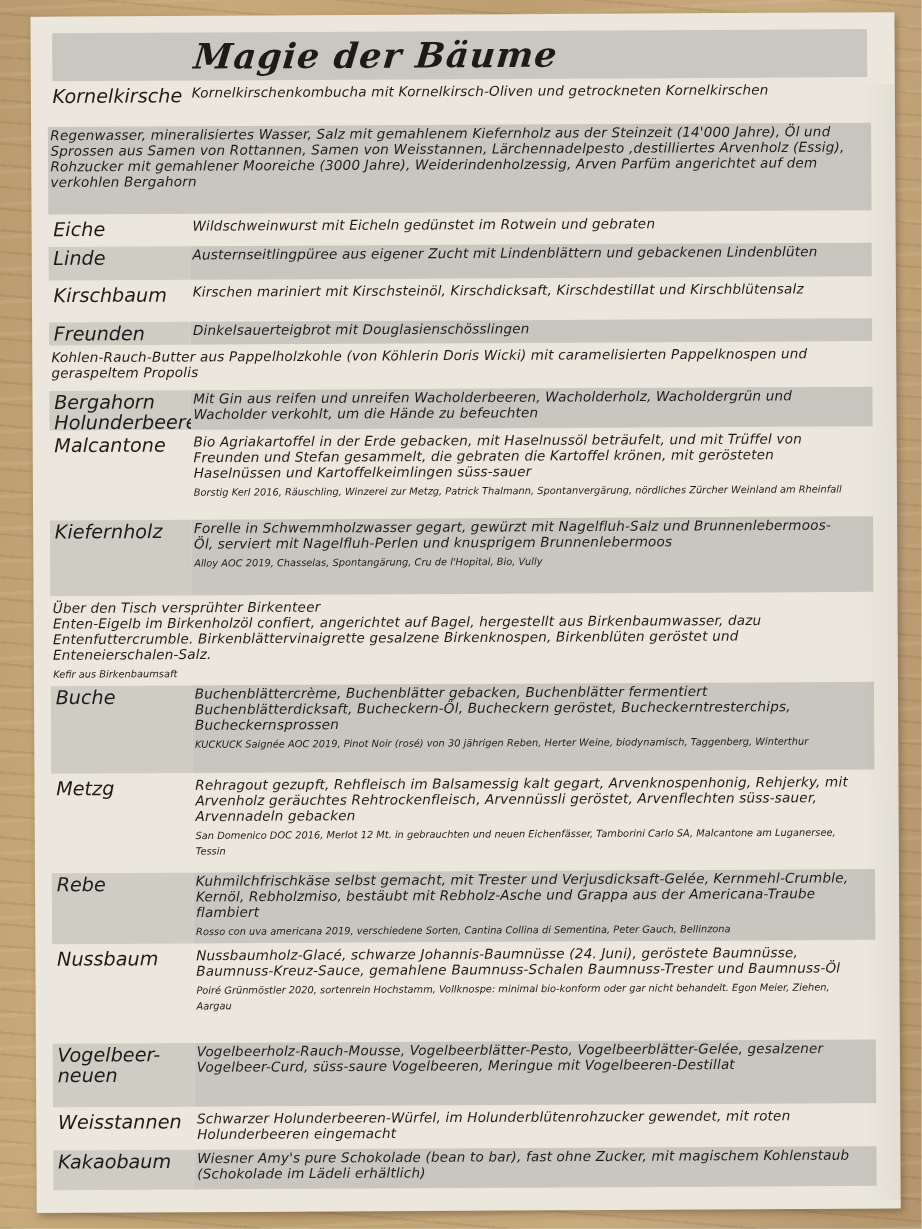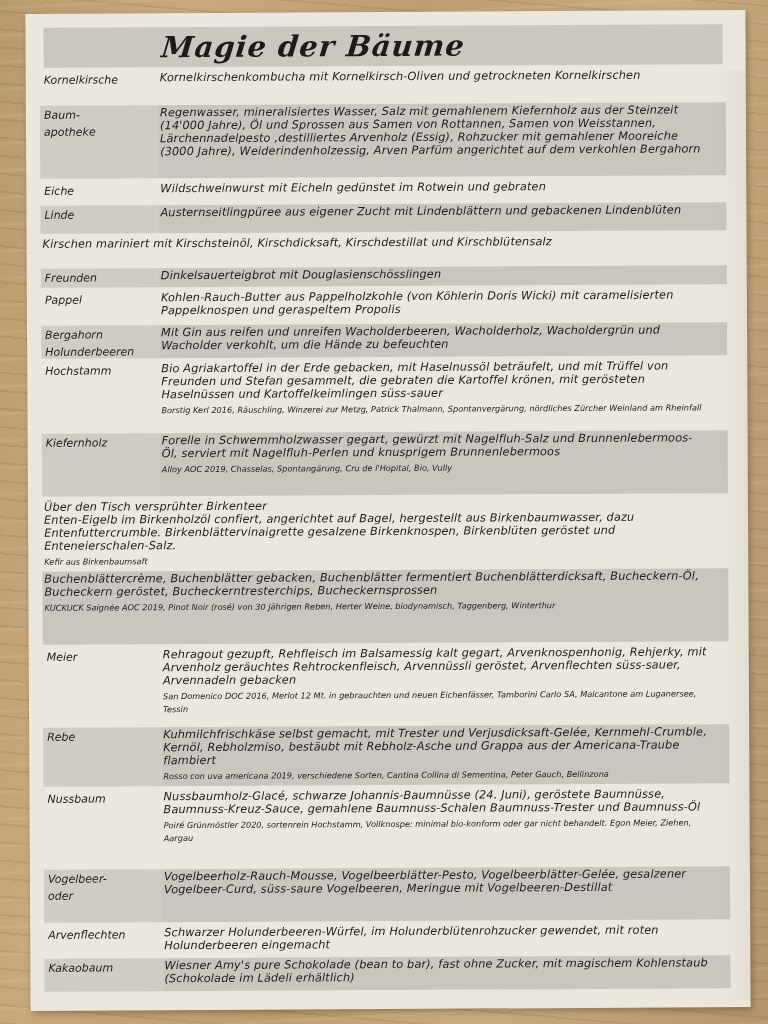--- a/index.html
+++ b/index.html
@@ -78,21 +78,21 @@
       background: #c8c6bf;
     }
     .row.band .name-cell {
       background: #cfccc4;
     }
     .name-cell {
       width: 118px;
       flex: none;
       font-family: "DejaVu Sans", sans-serif;
       font-style: italic;
-      font-size: 11px;
+      font-size: 16px;
       line-height: 17px;
       color: #1f1b1b;
       padding-left: 4px;
       padding-top: 1px;
       box-sizing: border-box;
       align-self: stretch;
     }
     .name-cell .line2 {
       display: block;
     }
@@ -130,93 +130,93 @@
   </div>
 
   <div class="menu">
 
     <div class="row" style="height:35px">
       <div class="name-cell"><span>Kornelkirsche</span></div>
       <div class="desc-cell"><span>Kornelkirschenkombucha mit Kornelkirsch-Oliven und getrockneten Kornelkirschen</span></div>
     </div>
 
     <div class="row band" style="height:76px">
-      <div class="name-cell"><span>Baum-</span><span class="line2">apotheke</span></div>
       <div class="desc-cell"><span>Regenwasser, mineralisiertes Wasser, Salz mit gemahlenem Kiefernholz aus der Steinzeit (14'000 Jahre), Öl und Sprossen aus Samen von Rottannen, Samen von Weisstannen, Lärchennadelpesto ,destilliertes Arvenholz (Essig), Rohzucker mit gemahlener Mooreiche (3000 Jahre), Weiderindenholzessig, Arven Parfüm angerichtet auf dem verkohlen Bergahorn</span></div>
     </div>
 
     <div class="row" style="height:24px">
       <div class="name-cell"><span>Eiche</span></div>
       <div class="desc-cell"><span>Wildschweinwurst mit Eicheln gedünstet im Rotwein und gebraten</span></div>
     </div>
 
     <div class="row band" style="height:31px">
       <div class="name-cell"><span>Linde</span></div>
       <div class="desc-cell"><span>Austernseitlingpüree aus eigener Zucht mit Lindenblättern und gebackenen Lindenblüten</span></div>
     </div>
 
     <div class="row" style="height:32px">
+      <div class="name-cell"><span>Kirschbaum</span></div>
       <div class="desc-cell"><span>Kirschen mariniert mit Kirschsteinöl, Kirschdicksaft, Kirschdestillat und Kirschblütensalz</span></div>
     </div>
 
     <div class="row band" style="height:22px">
       <div class="name-cell"><span>Freunden</span></div>
       <div class="desc-cell"><span>Dinkelsauerteigbrot mit Douglasienschösslingen</span></div>
     </div>
 
     <div class="row" style="height:35px">
-      <div class="name-cell"><span>Pappel</span></div>
       <div class="desc-cell"><span>Kohlen-Rauch-Butter aus Pappelholzkohle (von Köhlerin Doris Wicki) mit caramelisierten Pappelknospen und geraspeltem Propolis</span></div>
     </div>
 
     <div class="row band" style="height:36px">
       <div class="name-cell"><span>Bergahorn</span><span class="line2">Holunderbeeren</span></div>
       <div class="desc-cell"><span>Mit Gin aus reifen und unreifen Wacholderbeeren, Wacholderholz, Wacholdergrün und Wacholder verkohlt, um die Hände zu befeuchten</span></div>
     </div>
 
     <div class="row" style="height:72px">
-      <div class="name-cell"><span>Hochstamm</span></div>
+      <div class="name-cell"><span>Malcantone</span></div>
       <div class="desc-cell"><span>Bio Agriakartoffel in der Erde gebacken, mit Haselnussöl beträufelt, und mit Trüffel von Freunden und Stefan gesammelt, die gebraten die Kartoffel krönen, mit gerösteten Haselnüssen und Kartoffelkeimlingen süss-sauer</span><span class="wine">Borstig Kerl 2016, Räuschling, Winzerei zur Metzg, Patrick Thalmann, Spontanvergärung, nördliches Zürcher Weinland am Rheinfall</span></div>
     </div>
 
     <div class="row band" style="height:66px">
       <div class="name-cell"><span>Kiefernholz</span></div>
       <div class="desc-cell"><span>Forelle in Schwemmholzwasser gegart, gewürzt mit Nagelfluh-Salz und Brunnenlebermoos-Öl, serviert mit Nagelfluh-Perlen und knusprigem Brunnenlebermoos</span><span class="wine">Alloy AOC 2019, Chasselas, Spontangärung, Cru de l'Hopital, Bio, Vully</span></div>
     </div>
 
     <div class="row" style="height:72px">
       <div class="desc-cell"><span>Über den Tisch versprühter Birkenteer</span><span class="sub">Enten-Eigelb im Birkenholzöl confiert, angerichtet auf Bagel, hergestellt aus Birkenbaumwasser, dazu Entenfuttercrumble. Birkenblättervinaigrette gesalzene Birkenknospen, Birkenblüten geröstet und Enteneierschalen-Salz.</span><span class="wine">Kefir aus Birkenbaumsaft</span></div>
     </div>
 
     <div class="row band" style="height:76px">
+      <div class="name-cell"><span>Buche</span></div>
       <div class="desc-cell"><span>Buchenblättercrème, Buchenblätter gebacken, Buchenblätter fermentiert Buchenblätterdicksaft, Bucheckern-Öl, Bucheckern geröstet, Bucheckerntresterchips, Bucheckernsprossen</span><span class="wine">KUCKUCK Saignée AOC 2019, Pinot Noir (rosé) von 30 jährigen Reben, Herter Weine, biodynamisch, Taggenberg, Winterthur</span></div>
     </div>
 
     <div class="row" style="height:80px">
-      <div class="name-cell"><span>Meier</span></div>
+      <div class="name-cell"><span>Metzg</span></div>
       <div class="desc-cell"><span>Rehragout gezupft, Rehfleisch im Balsamessig kalt gegart, Arvenknospenhonig, Rehjerky, mit Arvenholz geräuchtes Rehtrockenfleisch, Arvennüssli geröstet, Arvenflechten süss-sauer, Arvennadeln gebacken</span><span class="wine">San Domenico DOC 2016, Merlot 12 Mt. in gebrauchten und neuen Eichenfässer, Tamborini Carlo SA, Malcantone am Luganersee, Tessin</span></div>
     </div>
 
     <div class="row band" style="height:62px">
       <div class="name-cell"><span>Rebe</span></div>
       <div class="desc-cell"><span>Kuhmilchfrischkäse selbst gemacht, mit Trester und Verjusdicksaft-Gelée, Kernmehl-Crumble, Kernöl, Rebholzmiso, bestäubt mit Rebholz-Asche und Grappa aus der Americana-Traube flambiert</span><span class="wine">Rosso con uva americana 2019, verschiedene Sorten, Cantina Collina di Sementina, Peter Gauch, Bellinzona</span></div>
     </div>
 
     <div class="row" style="height:80px">
       <div class="name-cell"><span>Nussbaum</span></div>
       <div class="desc-cell"><span>Nussbaumholz-Glacé, schwarze Johannis-Baumnüsse (24. Juni), geröstete Baumnüsse, Baumnuss-Kreuz-Sauce, gemahlene Baumnuss-Schalen Baumnuss-Trester und Baumnuss-Öl</span><span class="wine">Poiré Grünmöstler 2020, sortenrein Hochstamm, Vollknospe: minimal bio-konform oder gar nicht behandelt. Egon Meier, Ziehen, Aargau</span></div>
     </div>
 
     <div class="row band" style="height:56px">
-      <div class="name-cell"><span>Vogelbeer-</span><span class="line2">oder</span></div>
+      <div class="name-cell"><span>Vogelbeer-</span><span class="line2">neuen</span></div>
       <div class="desc-cell"><span>Vogelbeerholz-Rauch-Mousse, Vogelbeerblätter-Pesto, Vogelbeerblätter-Gelée, gesalzener Vogelbeer-Curd, süss-saure Vogelbeeren, Meringue mit Vogelbeeren-Destillat</span></div>
     </div>
 
     <div class="row" style="height:33px">
-      <div class="name-cell"><span>Arvenflechten</span></div>
+      <div class="name-cell"><span>Weisstannen</span></div>
       <div class="desc-cell"><span>Schwarzer Holunderbeeren-Würfel, im Holunderblütenrohzucker gewendet, mit roten Holunderbeeren eingemacht</span></div>
     </div>
 
     <div class="row band" style="height:36px">
       <div class="name-cell"><span>Kakaobaum</span></div>
       <div class="desc-cell"><span>Wiesner Amy's pure Schokolade (bean to bar), fast ohne Zucker, mit magischem Kohlenstaub (Schokolade im Lädeli erhältlich)</span></div>
     </div>
   </div>
 </div>
 

